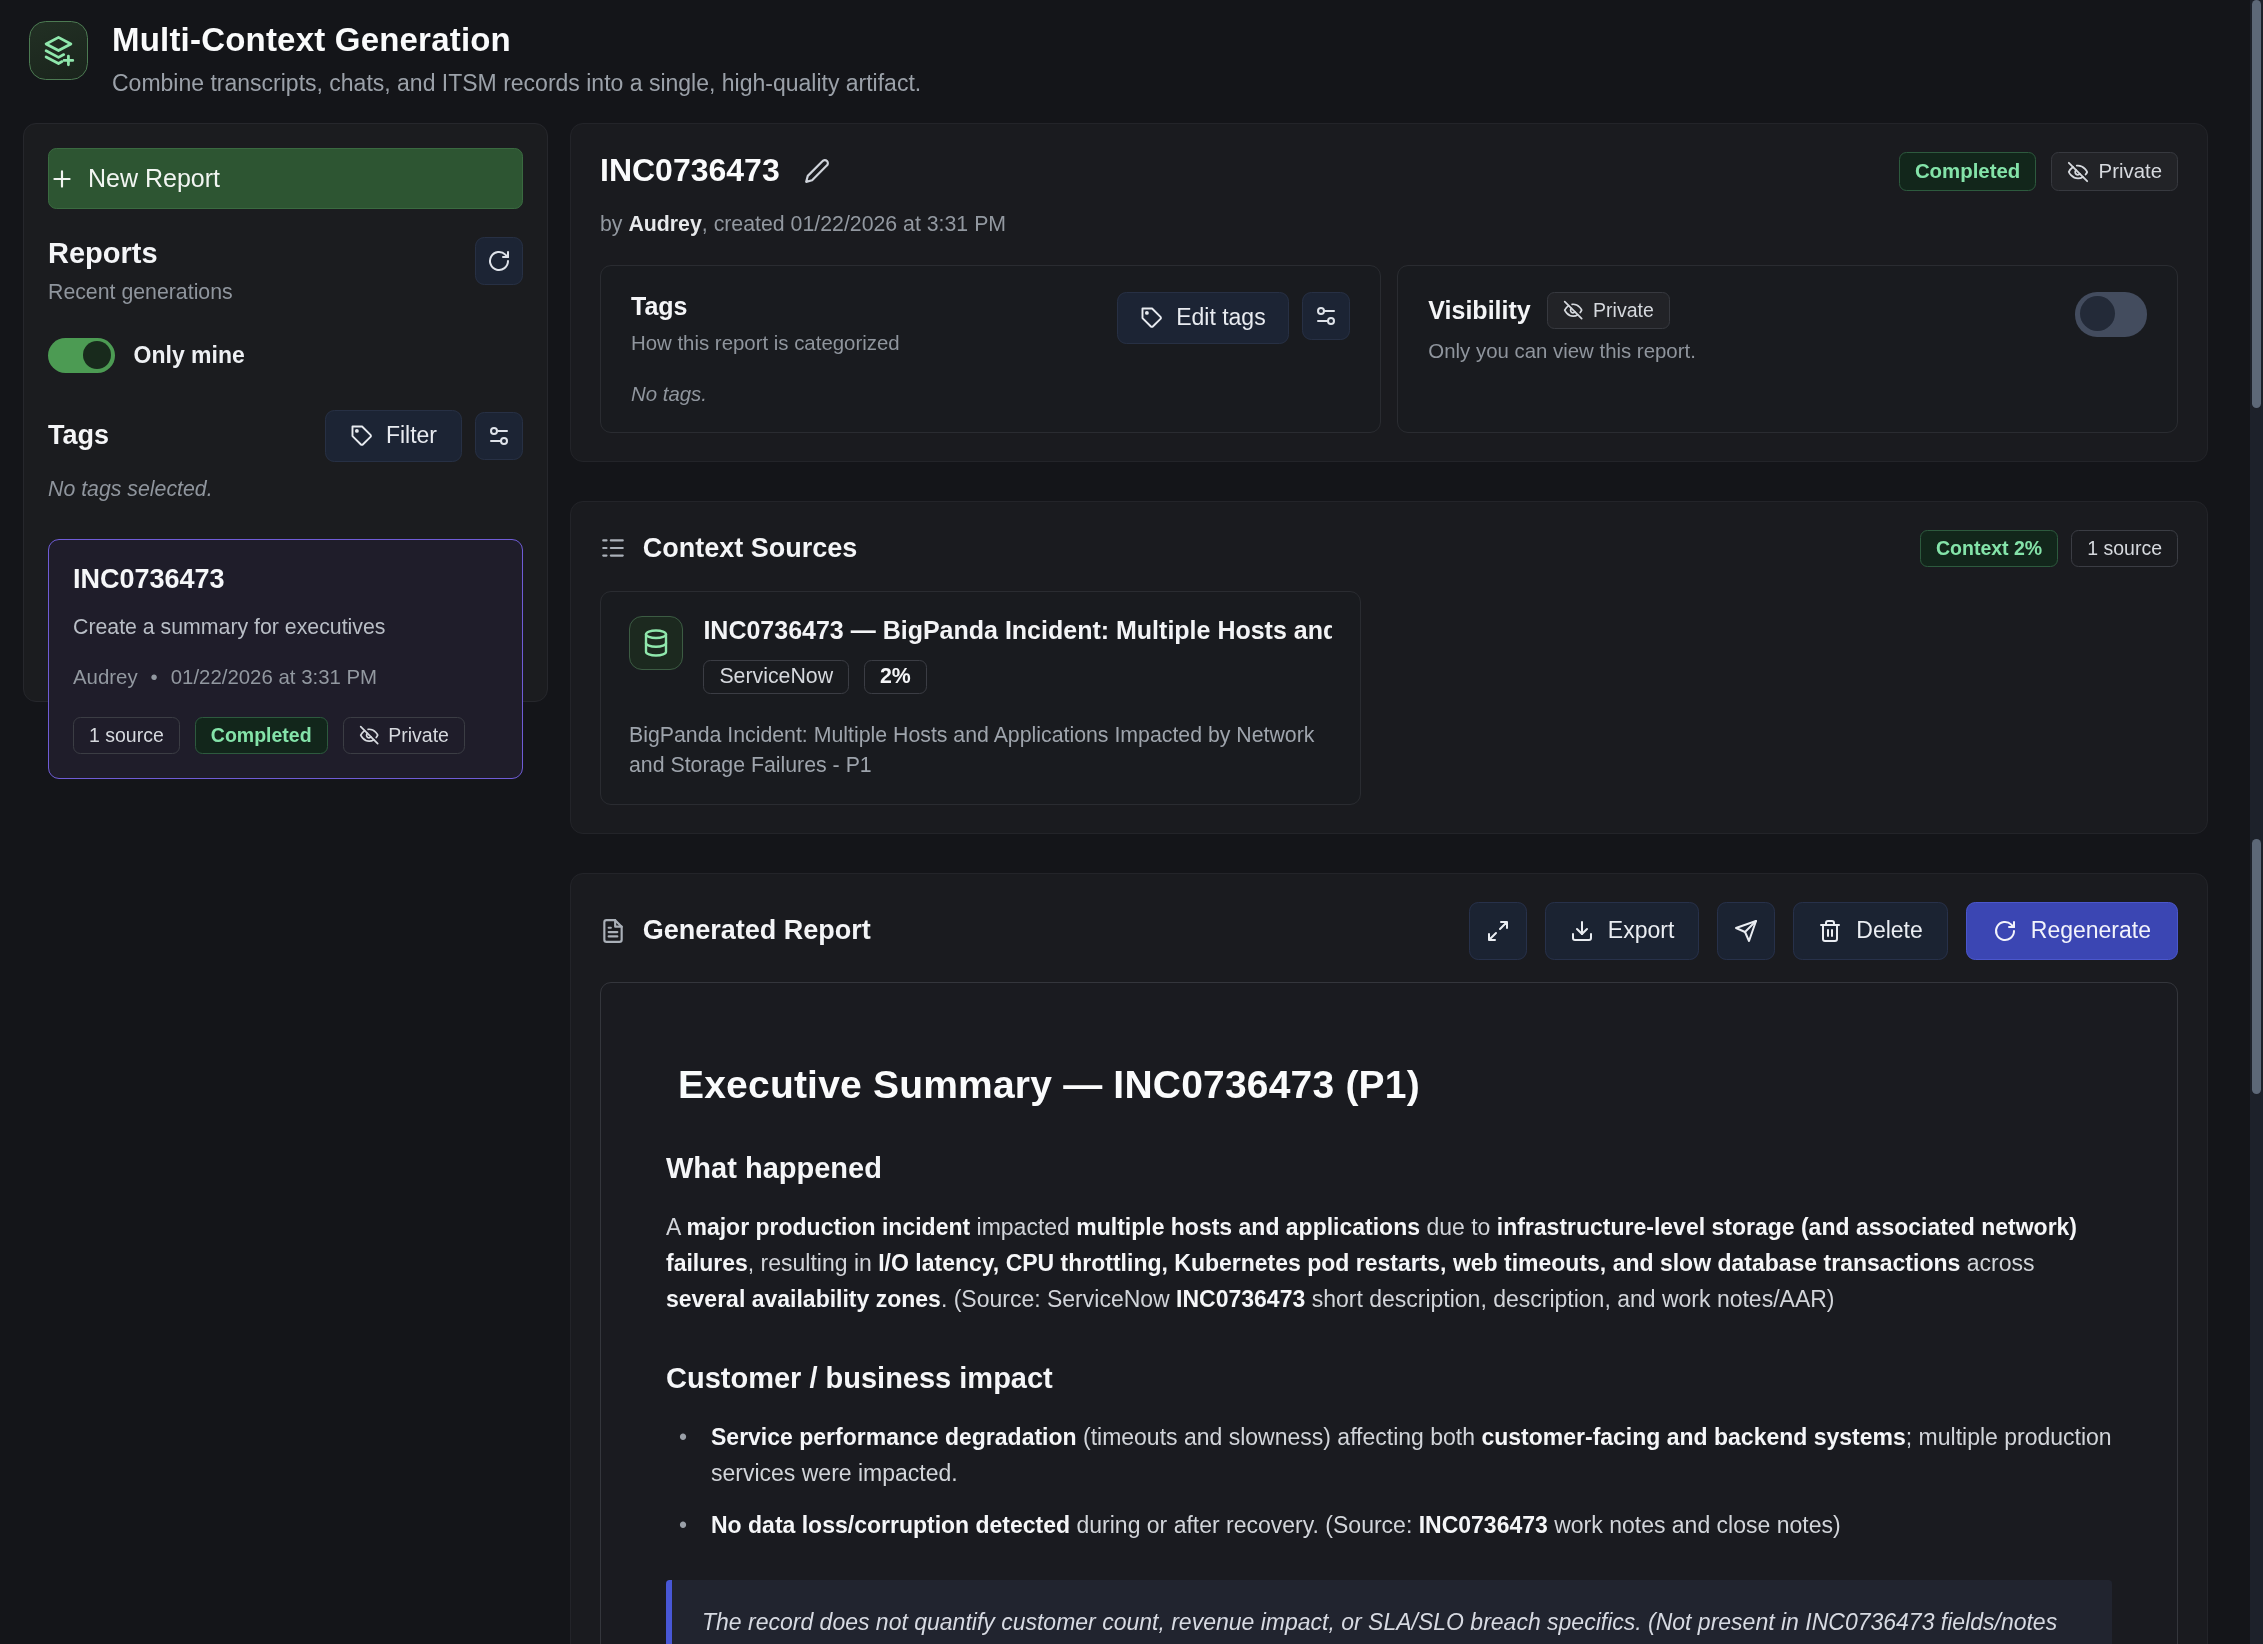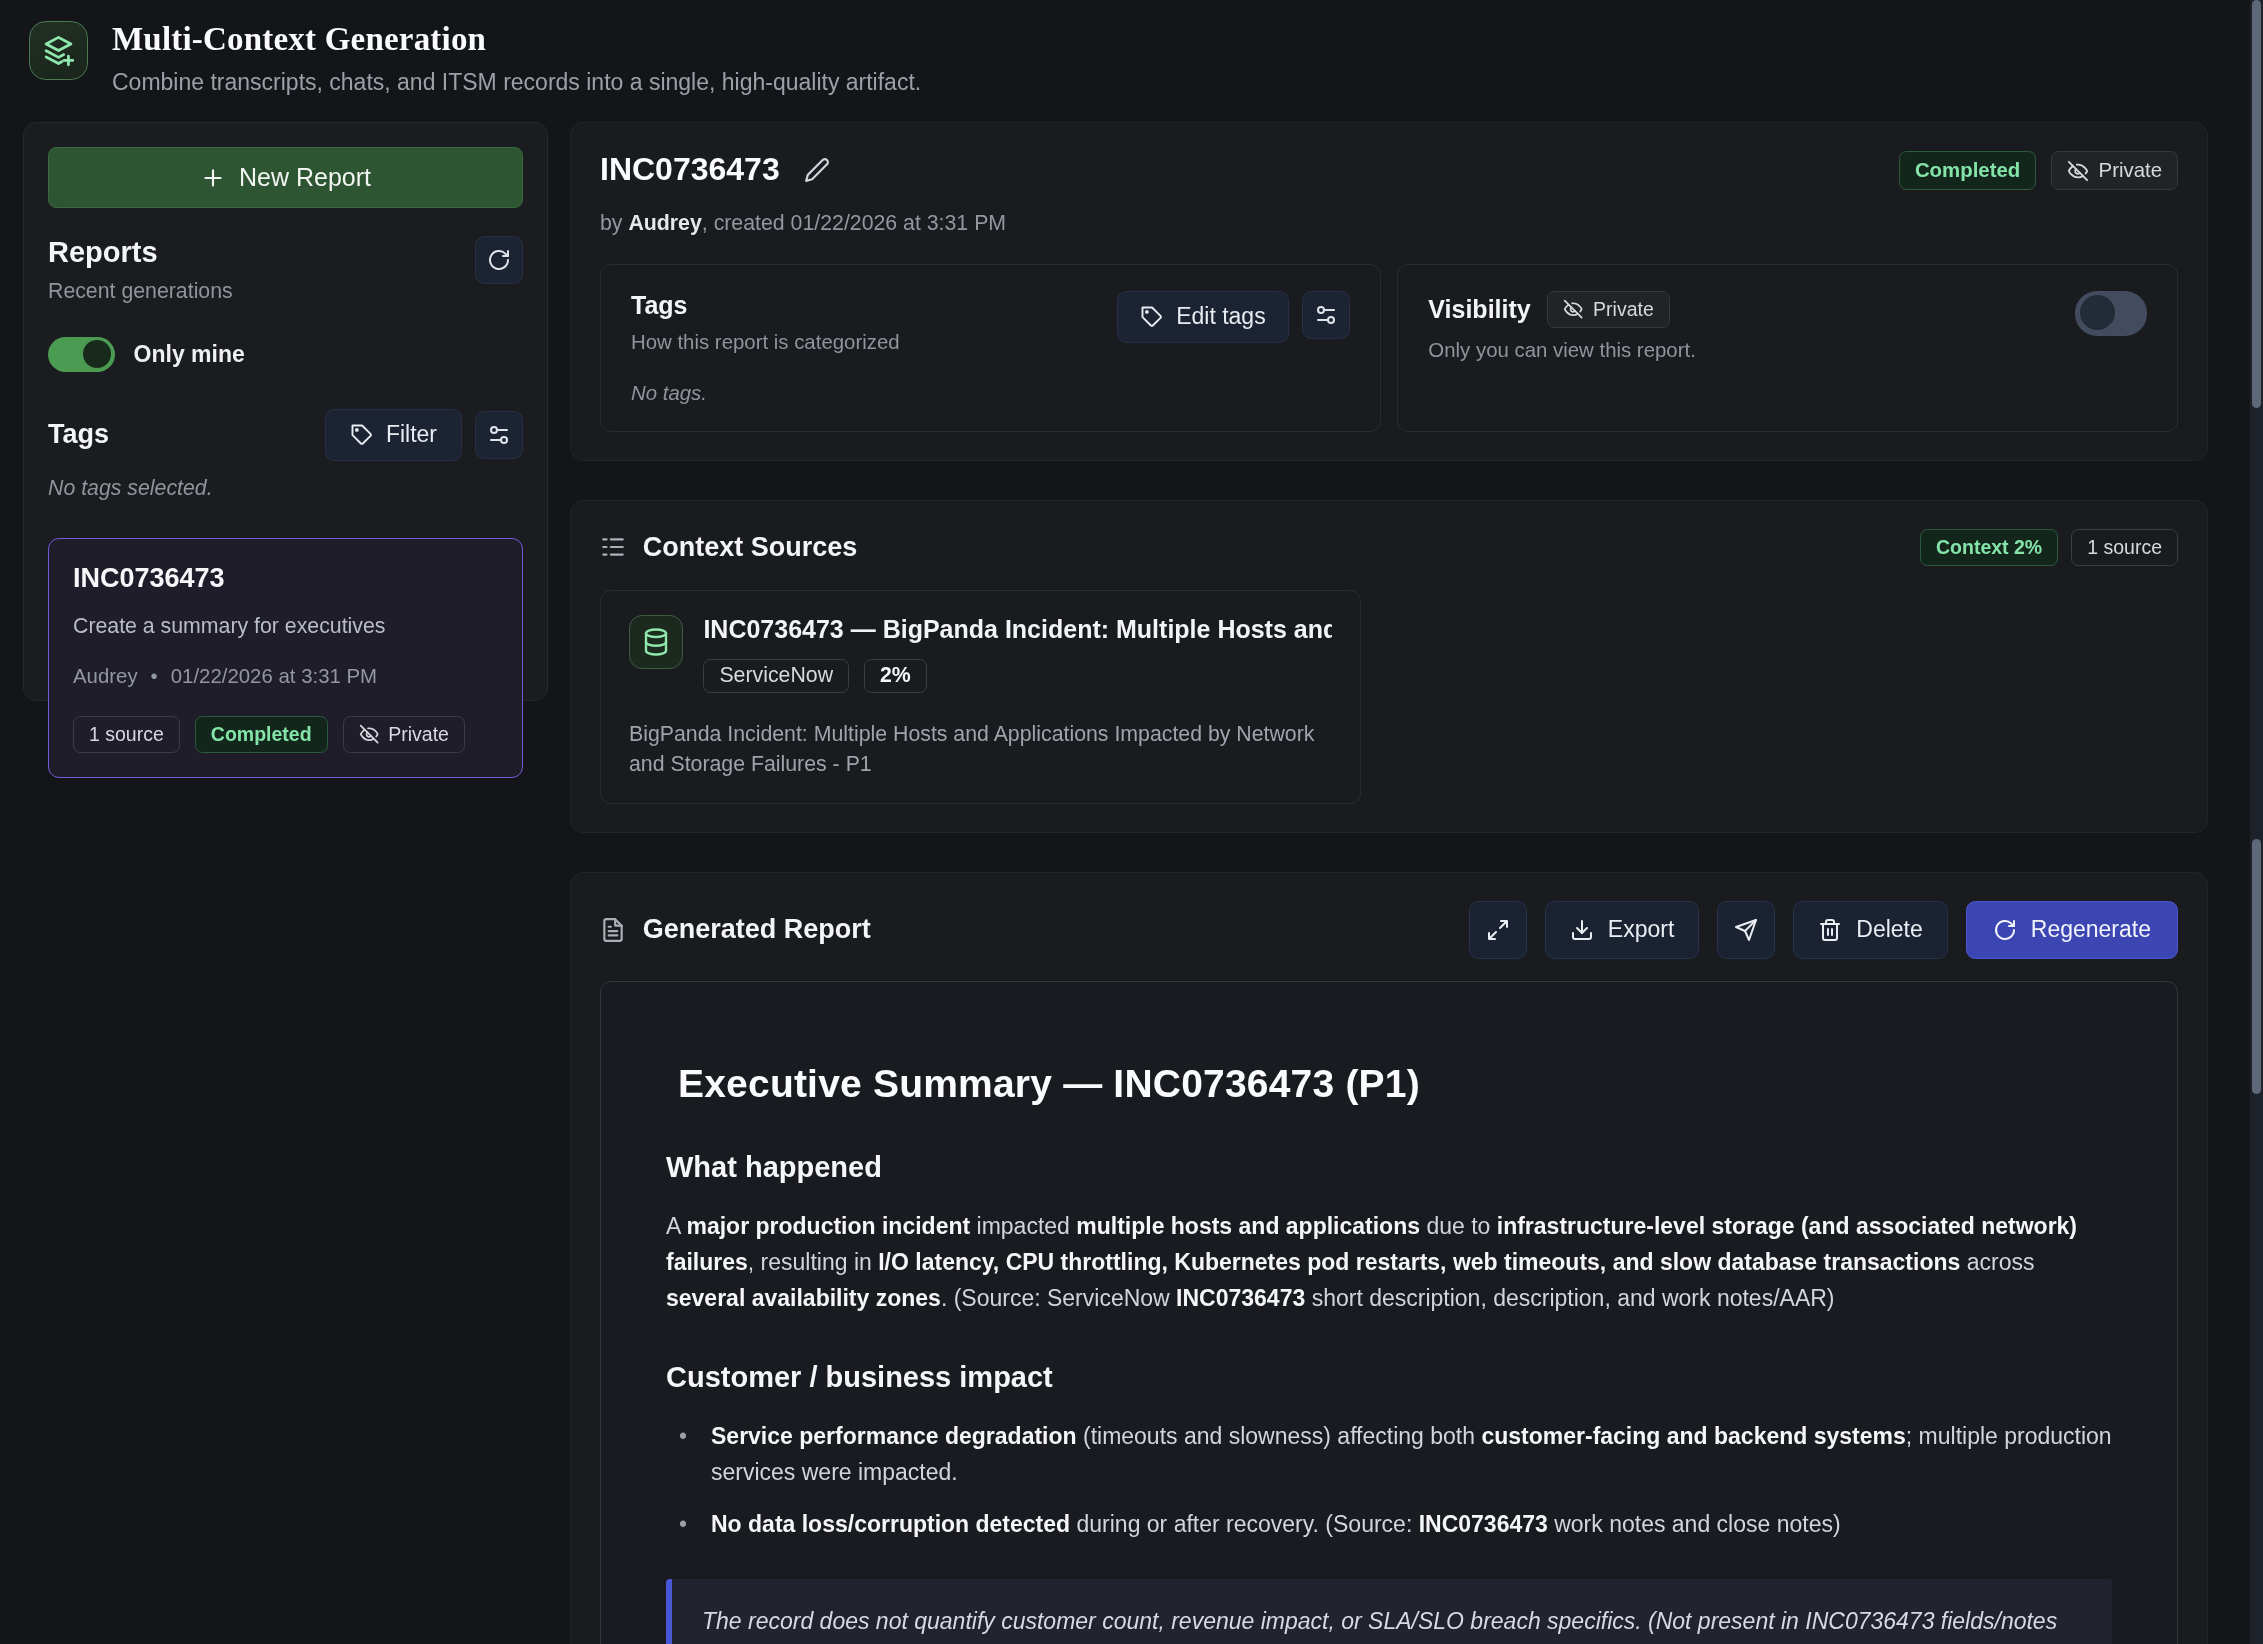--- a/index.html
+++ b/index.html
@@ -15,36 +15,36 @@
 
   
   .app-header { display:flex; align-items:flex-start; gap:24px; padding:21.3px 29px 26px 29px; }
   .app-logo {
     width:59px; height:59px; border-radius:16.7px;
     background:linear-gradient(160deg,#223024,#1a241c);
     border:0.9px solid #4c7a52;
     display:flex; align-items:center; justify-content:center;
     color:#8fe7ac;
   }
-  .app-titles .title { font-size:33px; font-weight:700; color:#fafbfc; letter-spacing:0.2px;font-family:Liberation Serif, serif; }
+  .app-titles .title { font-size:33px; font-weight:700; color:#fafbfc; letter-spacing:0.2px; }
   .app-titles .subtitle { font-size:23px; color:#9ba1a9; margin-top:11px; }
 
   
   .content { display:flex; align-items:flex-start; gap:22px; padding:0 55px 0 23px; }
 
   
   .sidebar {
     width:525px; flex:none;
     background:#1b1c1f; border:0.9px solid #26272c; border-radius:13px;
     padding:24px; height:579px;
   }
   .btn-new-report {
     width:100%; height:61px; border:0.9px solid #3a6a40; border-radius:8.3px;
     background:#2d5532; color:#f2f5f2; font-size:25px; font-weight:500;
-    display:flex; align-items:center; justify-content:center; gap:13px;
+    display:flex; align-items:center; justify-content:flex-start; gap:13px;
     cursor:pointer; font-family:inherit;
   }
   .reports-row { display:flex; align-items:flex-start; justify-content:space-between; margin-top:28px; }
   .reports-title { font-size:29px; font-weight:700; color:#f4f5f7; }
   .reports-subtitle { font-size:21.3px; color:#8f959d; margin-top:9.3px; }
   .icon-btn {
     width:48px; height:48px; border-radius:9.3px; background:#1c2434; border:0.9px solid #273044;
     color:#dfe3ea; display:flex; align-items:center; justify-content:center; cursor:pointer;
   }
   .toggle-row { display:flex; align-items:center; gap:18.6px; margin-top:33px; }

